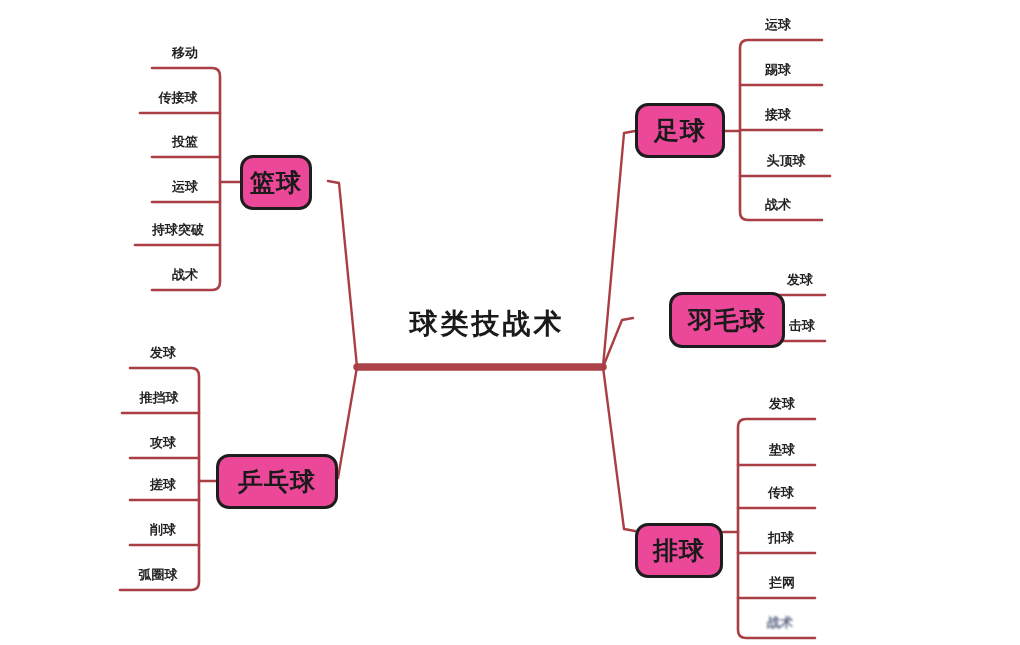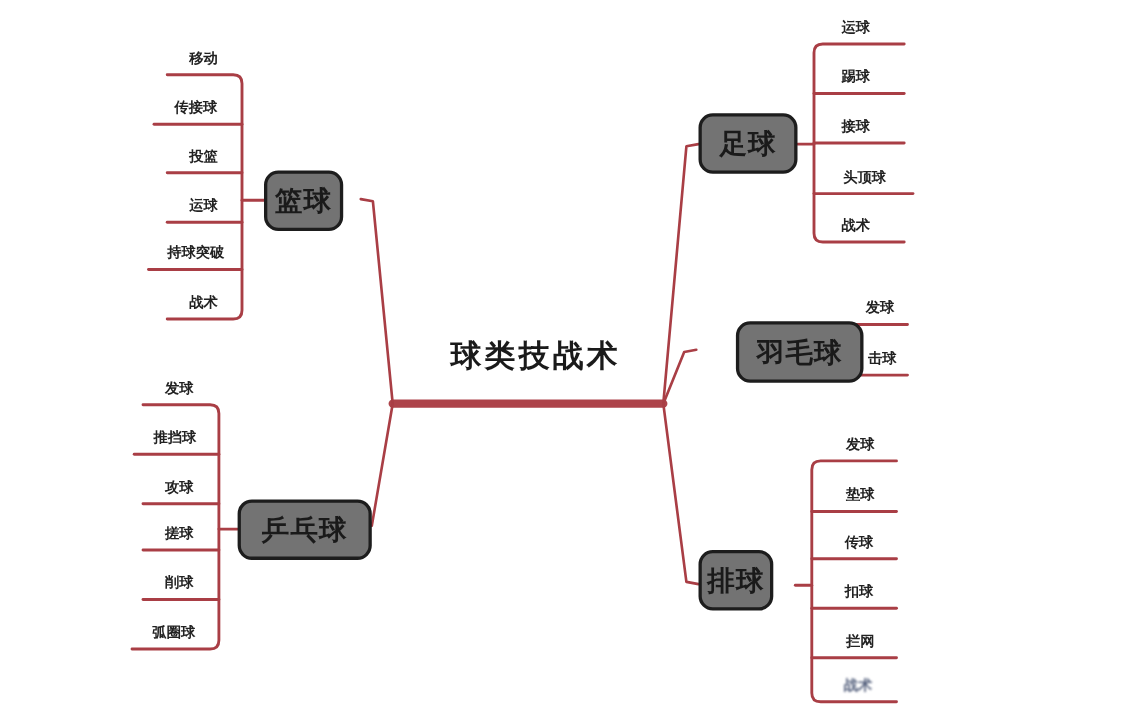--- a/index.html
+++ b/index.html
@@ -13,21 +13,21 @@
     background: #ffffff;
     overflow: hidden;
   }
   #lines-svg {
     position: absolute; left: 0; top: 0;
     width: 1020px; height: 645px;
   }
   .topic-box {
     position: absolute;
     box-sizing: border-box;
-    background: #737373;
+    background: #ec4899;
     border: 3px solid #1d1d1d;
     border-radius: 13px;
     display: flex; align-items: center; justify-content: center;
     font-size: 25px;
     font-weight: bold;
     color: #1a1a1a;
     letter-spacing: 1px;
     z-index: 2;
   }
   .child-label {
@@ -111,21 +111,21 @@
       <div class="child-label" style="left: 158px; top: 584px;">弧圈球</div>
       <div class="topic-box" style="left: 635px; top: 103px; width: 90px; height: 55px;">足球</div>
       <div class="child-label" style="left: 778px; top: 34px;">运球</div>
       <div class="child-label" style="left: 778px; top: 79px;">踢球</div>
       <div class="child-label" style="left: 778px; top: 124px; font-family: Liberation Serif, serif;">接球</div>
       <div class="child-label" style="left: 786px; top: 170px;">头顶球</div>
       <div class="child-label" style="left: 778px; top: 214px;">战术</div>
       <div class="topic-box" style="left: 669px; top: 292px; width: 116px; height: 56px;">羽毛球</div>
       <div class="child-label" style="left: 800px; top: 289px;">发球</div>
       <div class="child-label" style="left: 802px; top: 335px;">击球</div>
-      <div class="topic-box" style="left: 635px; top: 500px; width: 68px; height: 55px;">排球</div>
+      <div class="topic-box" style="left: 635px; top: 523px; width: 88px; height: 55px;">排球</div>
       <div class="child-label" style="left: 782px; top: 413px;">发球</div>
       <div class="child-label" style="left: 782px; top: 459px;">垫球</div>
       <div class="child-label" style="left: 781px; top: 502px;">传球</div>
       <div class="child-label" style="left: 781px; top: 547px;">扣球</div>
       <div class="child-label" style="left: 782px; top: 592px;">拦网</div>
       <div class="child-label blurred" style="left: 780px; top: 632px;">战术</div>
     </div>
 </div>
 
 </body></html>

